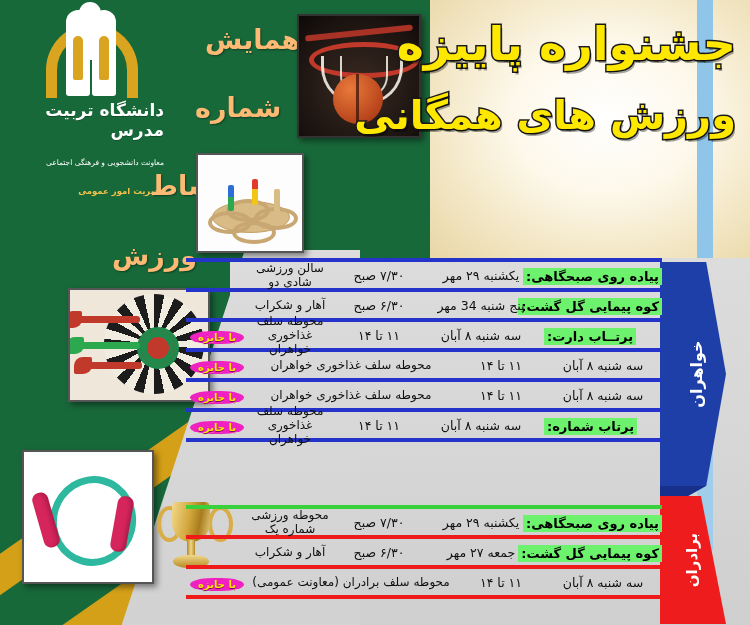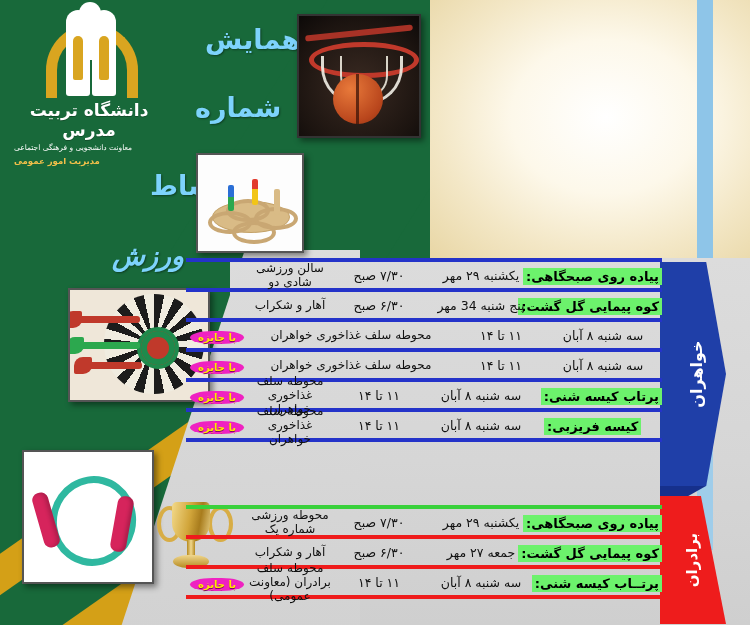--- a/index.html
+++ b/index.html
@@ -40,32 +40,32 @@
   .logo-arch{position:absolute;left:16px;top:18px;width:92px;height:74px;
       border:11px solid #d9a520;border-bottom:none;
       border-radius:50px 50px 0 0;box-sizing:border-box;}
   .tulip{position:absolute;top:4px;width:24px;height:86px;background:#fff;
       border-radius:12px 12px 3px 3px;}
   .tulip.t1{left:36px;} .tulip.t2{left:62px;}
   .tulip i{position:absolute;left:7px;top:26px;width:10px;height:44px;
       background:#d9a520;border-radius:5px 5px 2px 2px;display:block;}
   .tulip-mid{position:absolute;left:49px;top:-4px;width:22px;height:58px;background:#fff;
       border-radius:11px 11px 0 0;}
-  .logo-uni{font-size:17px;font-weight:bold;text-align:center;margin-top:2px;
+  .logo-uni{font-size:17px;font-weight:bold;text-align:right;margin-top:2px;
       letter-spacing:-.5px;text-shadow:0 1px 0 rgba(0,0,0,.25);}
-  .logo-sub{font-size:7.5px;text-align:left;margin-top:3px;line-height:1.35;}
+  .logo-sub{font-size:7.5px;text-align:right;margin-top:18px;line-height:1.35;}
   .logo-sub b{color:#f2c04a;font-size:8.5px;}
 
   
-  .decor{position:absolute;color:#7dd3fc;font-size:27px;font-weight:bold;
+  .decor{position:absolute;color:#fdba74;font-size:27px;font-weight:bold;
          text-shadow:1px 1px 2px rgba(0,0,0,.4);white-space:nowrap;}
   .decor.d1{left:205px;top:24px;}
   .decor.d2{left:195px;top:92px;}
   .decor.d3{left:150px;top:170px;}
-  .decor.d4{left:112px;top:240px;font-style:italic;}
+  .decor.d4{left:112px;top:240px;}
 
   
   .photo{position:absolute;background:#fff;border:2px solid #555;
       box-shadow:3px 3px 6px rgba(0,0,0,.45);overflow:hidden;}
   .photo.hoop{left:297px;top:14px;width:120px;height:120px;border-color:#333;
       background:radial-gradient(circle at 50% 58%,#3a2a22 0%,#1c1410 70%,#0c0908 100%);}
   .photo.rings{left:196px;top:153px;width:104px;height:96px;background:#fdfdfd;}
   .photo.darts{left:68px;top:288px;width:138px;height:110px;background:#efe7d9;}
   .photo.rope{left:22px;top:450px;width:128px;height:130px;background:#fff;}
 
@@ -249,20 +249,24 @@
   </div>
 
   <div class="trophy">
     <div class="tr-hand" style="left:2px;"></div>
     <div class="tr-hand" style="left:53px;"></div>
     <div class="tr-cup"></div>
     <div class="tr-stem"></div>
     <div class="tr-base"></div>
   </div>
 
+  <div class="title-wrap">
+    <div class="title-l l1">جشنواره پاییزه</div>
+    <div class="title-l l2">ورزش های همگانی</div>
+  </div>
 
   <div class="arrow-blue">
     <div class="vtxt">خواهران</div>
   </div>
   <div class="arrow-navy"></div>
   <div class="arrow-red">
     <div class="vtxt">برادران</div>
   </div>
 
   <div class="table top" id="table-0">
@@ -277,43 +281,43 @@
       <div class="rule blue"></div>
       <div class="row">
         <div class="c-label"><span>کوه پیمایی گل گشت:</span></div>
         <div class="c-date">پنج شنبه 34 مهر</div>
         <div class="c-time">۶/۳۰ صبح</div>
         <div class="c-place">آهار و شکراب</div>
         <div class="badge-cell"></div>
       </div>
       <div class="rule blue"></div>
       <div class="row">
+        <div class="c-label"><span>پرتــاب دارت:</span></div>
         <div class="c-date">سه شنبه ۸ آبان</div>
         <div class="c-time">۱۱ تا ۱۴</div>
         <div class="c-place">محوطه سلف غذاخوری خواهران</div>
         <div class="badge-cell"><span class="badge">با جایزه</span></div>
       </div>
       <div class="rule blue"></div>
       <div class="row">
         <div class="c-date">سه شنبه ۸ آبان</div>
         <div class="c-time">۱۱ تا ۱۴</div>
         <div class="c-place">محوطه سلف غذاخوری خواهران</div>
         <div class="badge-cell"><span class="badge">با جایزه</span></div>
       </div>
       <div class="rule blue"></div>
       <div class="row">
-        <div class="c-label"><span>پرتاب کیسه شنی:</span></div>
         <div class="c-date">سه شنبه ۸ آبان</div>
         <div class="c-time">۱۱ تا ۱۴</div>
         <div class="c-place">محوطه سلف غذاخوری خواهران</div>
         <div class="badge-cell"><span class="badge">با جایزه</span></div>
       </div>
       <div class="rule blue"></div>
       <div class="row">
-        <div class="c-label"><span>کیسه فریزبی:</span></div>
+        <div class="c-label"><span>پرتاب شماره:</span></div>
         <div class="c-date">سه شنبه ۸ آبان</div>
         <div class="c-time">۱۱ تا ۱۴</div>
         <div class="c-place">محوطه سلف غذاخوری خواهران</div>
         <div class="badge-cell"><span class="badge">با جایزه</span></div>
       </div>
       <div class="rule blue"></div>
     </div>
   <div class="table bottom" id="table-1">
       <div class="rule green"></div>
       <div class="row">
@@ -326,21 +330,20 @@
       <div class="rule red"></div>
       <div class="row">
         <div class="c-label"><span>کوه پیمایی گل گشت:</span></div>
         <div class="c-date">جمعه ۲۷ مهر</div>
         <div class="c-time">۶/۳۰ صبح</div>
         <div class="c-place">آهار و شکراب</div>
         <div class="badge-cell"></div>
       </div>
       <div class="rule red"></div>
       <div class="row">
-        <div class="c-label"><span>پرتــاب کیسه شنی:</span></div>
         <div class="c-date">سه شنبه ۸ آبان</div>
         <div class="c-time">۱۱ تا ۱۴</div>
         <div class="c-place">محوطه سلف برادران (معاونت عمومی)</div>
         <div class="badge-cell"><span class="badge">با جایزه</span></div>
       </div>
       <div class="rule red"></div>
     </div>
 
 </div>
 

